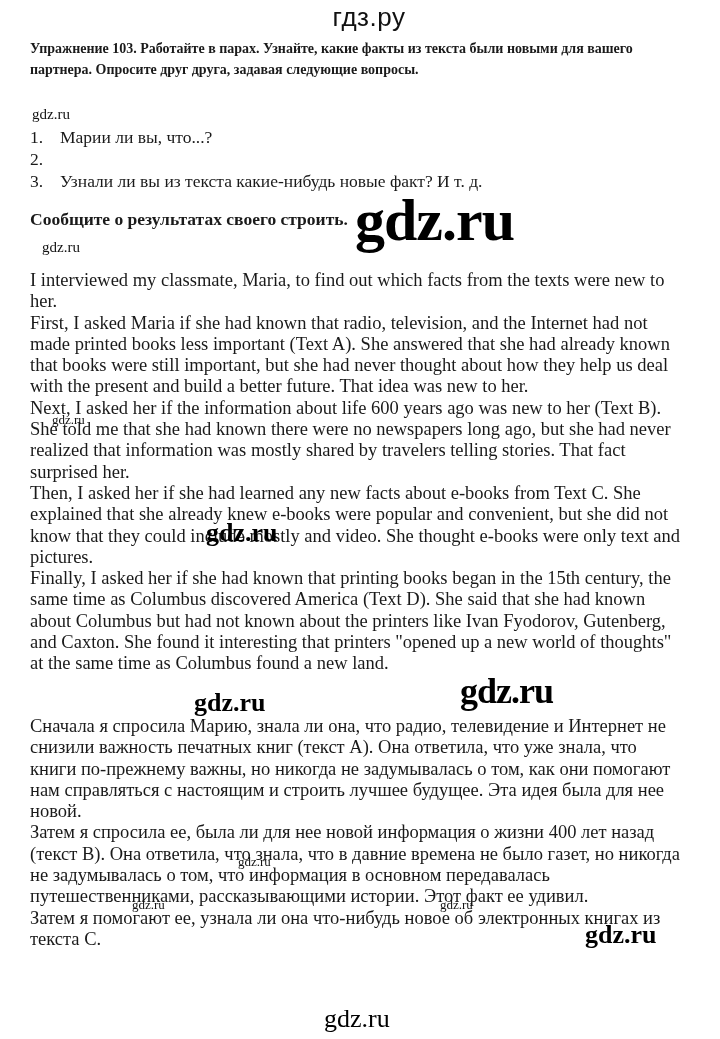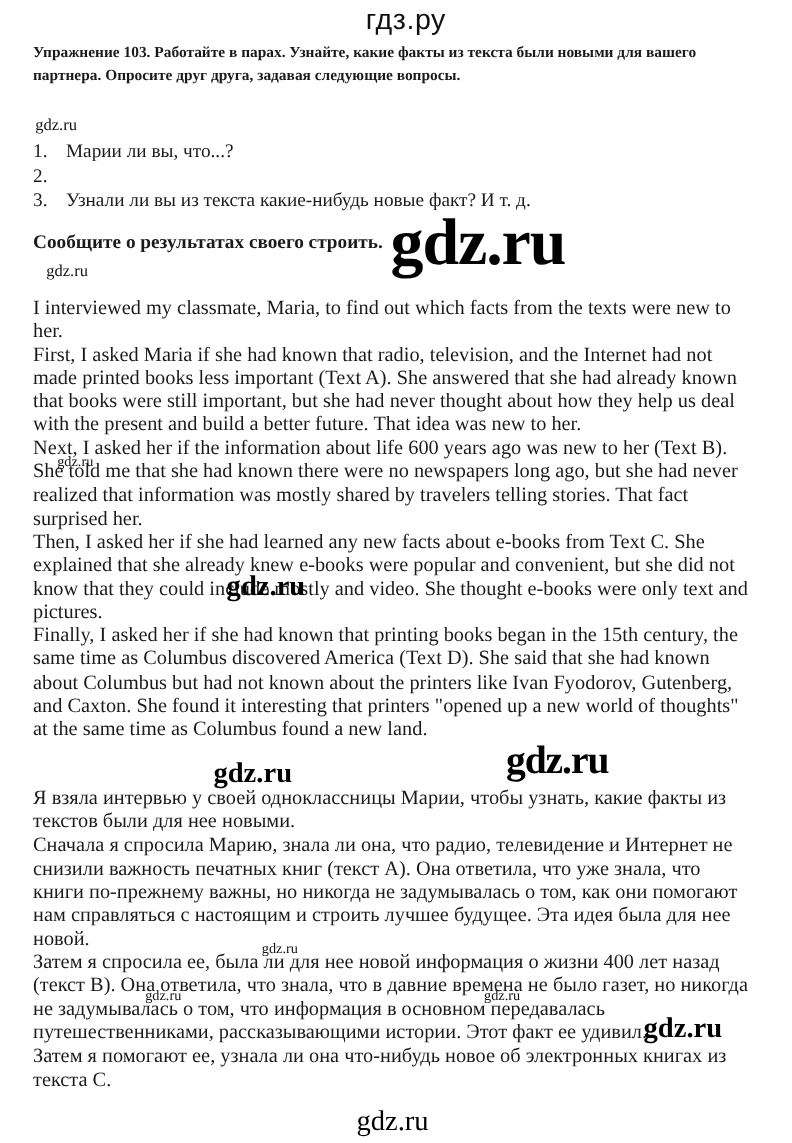--- a/index.html
+++ b/index.html
@@ -48,21 +48,20 @@
 
 <div class="text-block en">
   <p>I interviewed my classmate, Maria, to find out which facts from the texts were new to her.</p>
   <p>First, I asked Maria if she had known that radio, television, and the Internet had not made printed books less important (Text A). She answered that she had already known that books were still important, but she had never thought about how they help us deal with the present and build a better future. That idea was new to her.</p>
   <p>Next, I asked her if the information about life 600 years ago was new to her (Text B). She told me that she had known there were no newspapers long ago, but she had never realized that information was mostly shared by travelers telling stories. That fact surprised her.</p>
   <p>Then, I asked her if she had learned any new facts about e-books from Text C. She explained that she already knew e-books were popular and convenient, but she did not know that they could include mostly and video. She thought e-books were only text and pictures.</p>
   <p>Finally, I asked her if she had known that printing books began in the 15th century, the same time as Columbus discovered America (Text D). She said that she had known about Columbus but had not known about the printers like Ivan Fyodorov, Gutenberg, and Caxton. She found it interesting that printers "opened up a new world of thoughts" at the same time as Columbus found a new land.</p>
 </div>
 
 <div class="text-block ru">
-  <p>Я взяла интервью у своей одноклассницы Марии, чтобы узнать, какие факты из текстов были для нее новыми.</p>
   <p>Сначала я спросила Марию, знала ли она, что радио, телевидение и Интернет не снизили важность печатных книг (текст А). Она ответила, что уже знала, что книги по-прежнему важны, но никогда не задумывалась о том, как они помогают нам справляться с настоящим и строить лучшее будущее. Эта идея была для нее новой.</p>
   <p>Затем я спросила ее, была ли для нее новой информация о жизни 400 лет назад (текст В). Она ответила, что знала, что в давние времена не было газет, но никогда не задумывалась о том, что информация в основном передавалась путешественниками, рассказывающими истории. Этот факт ее удивил.</p>
   <p>Затем я помогают ее, узнала ли она что-нибудь новое об электронных книгах из текста С.</p>
 </div>
 
 <div class="wm wm-small" style="left:32px; top:106px;">gdz.ru</div>
 <div class="wm wm-big" style="left:355px; top:186px;">gdz.ru</div>
 <div class="wm wm-small" style="left:42px; top:239px;">gdz.ru</div>
 <div class="wm wm-small" style="left:52px; top:412px; font-size:13px;">gdz.ru</div>
 <div class="wm wm-mid" style="left:206px; top:518px;">gdz.ru</div>

